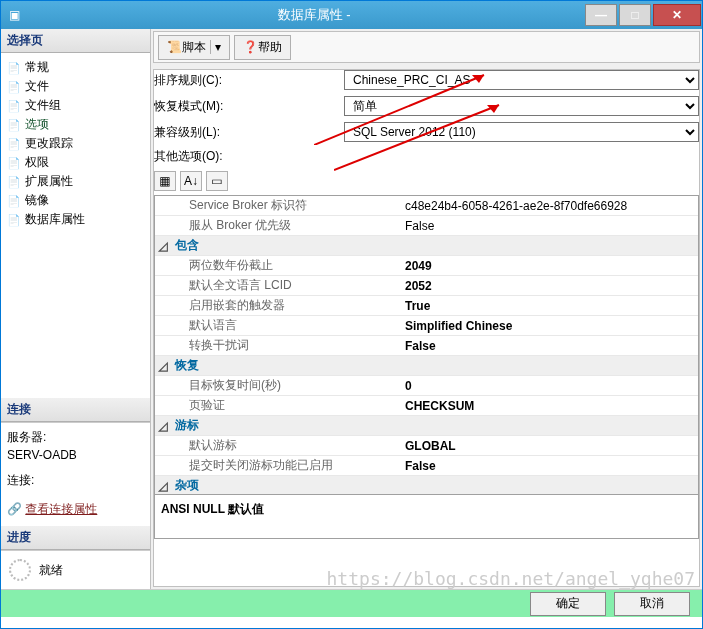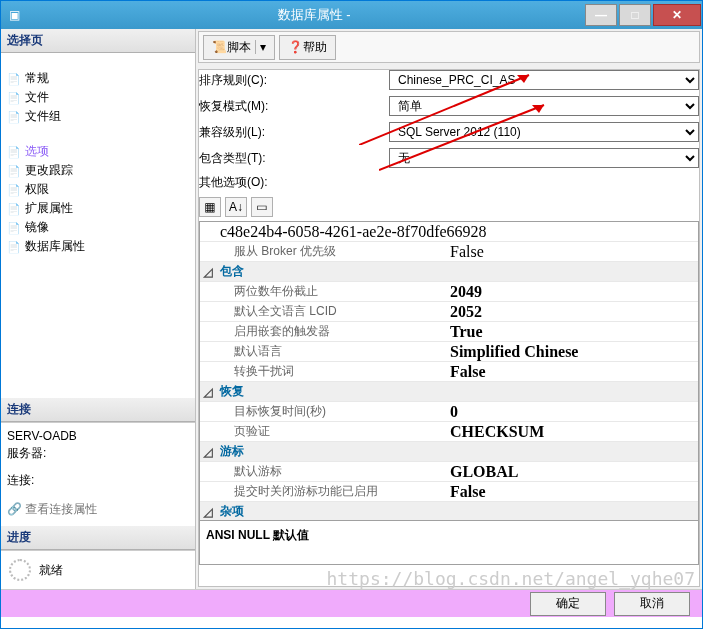--- a/index.html
+++ b/index.html
@@ -5,31 +5,31 @@
 * { box-sizing: border-box; margin: 0; padding: 0; font-family: "Microsoft YaHei", "SimSun", sans-serif; font-size: 12px; }
 body { width: 703px; height: 629px; background: #fff; border: 1px solid #0078d7; overflow: hidden; }
 
 .titlebar { height: 28px; background: linear-gradient(#4faee0, #3a99cc); display: flex; align-items: center; padding-left: 8px; color: #fff; }
 .titlebar .title { flex: 1; text-align: center; font-size: 13px; margin-left: 24px; }
 .winbtns { display: flex; }
 .winbtn { width: 32px; height: 22px; display: flex; align-items: center; justify-content: center; background: #d9d9d9; border: 1px solid #888; margin: 2px 1px; font-weight: bold; cursor: pointer; }
 .winbtn.close { background: #c75050; color: #fff; border-color: #a03030; width: 48px; }
 
 .main { display: flex; height: 560px; }
-.sidebar { width: 195px; background: #fff; border-right: 1px solid #c0c0c0; display: flex; flex-direction: column; }
+.sidebar { width: 150px; background: #fff; border-right: 1px solid #c0c0c0; display: flex; flex-direction: column; }
 .section-hdr { background: linear-gradient(#f0f0f0,#e0e0e0); border-bottom: 1px solid #b0b0b0; padding: 3px 6px; color: #1a3a7a; font-weight: bold; }
-.tree { padding: 16px 2px; flex: 0 0 auto; }
+.tree { padding: 5px 2px; flex: 0 0 auto; }
 .tree-item { display: flex; align-items: center; padding: 1px 4px; cursor: pointer; }
-.tree-item.selected { color: #8b5cf6; margin-top: 16px; }
+.tree-item.selected { color: #14532d; }
 .tree-icon { width: 14px; height: 14px; margin-right: 4px; display: inline-block; }
 .page-icon::before { content: "📄"; font-size: 11px; }
 .spacer { flex: 1; }
 .conn-block { padding: 6px; border-top: 1px solid #ccc; }
 .conn-block div { margin-bottom: 2px; }
-.link { color: #737373; cursor: pointer; }
+.link { color: #7f1d1d; text-decoration: underline; cursor: pointer; }
 .progress-block { padding: 8px; border-top: 1px solid #ccc; display: flex; align-items: center; }
 .spinner { width: 22px; height: 22px; border: 2px dotted #bbb; border-radius: 50%; margin-right: 8px; }
 
 .content { flex: 1; background: #f0f0f0; padding: 2px; display: flex; flex-direction: column; }
 .toolbar { height: 32px; border: 1px solid #c0c0c0; background: #f8f8f8; display: flex; align-items: center; padding: 0 4px; margin-bottom: 6px; }
 .tb-btn { border: 1px solid #b0b0b0; background: #f0f0f0; padding: 3px 8px; margin-right: 4px; display: flex; align-items: center; cursor: pointer; }
 .tb-btn .dd { border-left: 1px solid #b0b0b0; padding-left: 4px; margin-left: 4px; }
 
 .form-area { background: #fff; border: 1px solid #c0c0c0; flex: 1; padding: 0; position: relative; overflow: hidden; }
 .form-row { display: flex; align-items: center; margin-bottom: 6px; }
@@ -39,27 +39,27 @@
 .grid-toolbar { display: flex; gap: 4px; margin: 4px 0; }
 .gt-btn { width: 22px; height: 20px; border: 1px solid #b0b0b0; background: #f4f4f4; display: flex; align-items: center; justify-content: center; cursor: pointer; }
 
 .prop-grid { border: 1px solid #a0a0a0; background: #fff; height: 300px; overflow-y: auto; }
 .pg-row { display: flex; border-bottom: 1px solid #e8e8e8; height: 20px; align-items: center; }
 .pg-row.cat { background: #efefef; font-weight: bold; }
 .pg-exp { width: 16px; text-align: center; color: #555; cursor: pointer; }
 .pg-name { width: 230px; padding-left: 4px; color: #333; }
 .pg-row.cat .pg-name { color: #0369a1; }
 .pg-row.sub .pg-name { padding-left: 18px; color: #666; }
-.pg-val { flex: 1; padding-left: 4px; font-family: Liberation Serif, serif; font-size: 16px; }
+.pg-val { flex: 1; padding-left: 4px; font-family: Liberation Sans, sans-serif; font-size: 12px; }
 .pg-val.bold { font-weight: bold; }
 .desc-panel { border: 1px solid #a0a0a0; border-top: none; background: #fff; padding: 6px; height: 44px; font-weight: bold; }
 
 .arrow { position: absolute; width: 180px; height: 80px; pointer-events: none; }
 
-.footer { height: 28px; display: flex; justify-content: flex-end; align-items: center; padding: 0 12px; border-top: 1px solid #ccc; background: #f0abfc; }
+.footer { height: 28px; display: flex; justify-content: flex-end; align-items: center; padding: 0 12px; border-top: 1px solid #ccc; background: #86efac; }
 .footer button { width: 76px; height: 24px; margin-left: 8px; border: 1px solid #888; background: #f0f0f0; cursor: pointer; }
 .watermark { position: absolute; right: 8px; bottom: 40px; color: #ccc; font-size: 18px; pointer-events: none; font-family: monospace; }
 </style>
 </head>
 <body>
 
 <div class="titlebar">
   <span>▣</span>
   <span class="title">数据库属性 -</span>
   <div class="winbtns">
@@ -106,22 +106,22 @@
           <span>镜像</span>
         </div>
         <div class="tree-item">
           <span class="tree-icon page-icon"></span>
           <span>数据库属性</span>
         </div>
       </div>
     <div class="spacer"></div>
     <div class="section-hdr">连接</div>
     <div class="conn-block">
+      <div>服务器:</div>
       <div>SERV-OADB</div>
-      <div>服务器:</div>
       <div style="height:6px"></div>
       <div>连接:</div>
       <div style="height:8px"></div>
       <div>
         <span>🔗</span>
         <span class="link">查看连接属性</span>
       </div>
     </div>
     <div class="section-hdr">进度</div>
     <div class="progress-block">
@@ -159,36 +159,33 @@
       </div>
       <div class="form-row">
         <div class="form-label">恢复模式(M):</div>
         <select><option>简单</option></select>
       </div>
       <div class="form-row">
         <div class="form-label">兼容级别(L):</div>
         <select><option>SQL Server 2012 (110)</option></select>
       </div>
       <div class="form-row">
-        <div class="form-label">包含类型(T):</div>
-        <select><option>无</option></select>
-      </div>
-      <div class="form-row">
         <div class="form-label">其他选项(O):</div>
       </div>
 
       <div class="grid-toolbar">
         <div class="gt-btn">▦</div>
         <div class="gt-btn">A↓</div>
         <div class="gt-btn">▭</div>
       </div>
 
       <div class="prop-grid" id="propgrid">
           <div class="pg-row sub">
             <div class="pg-exp"></div>
+            <div class="pg-name">Service Broker 标识符</div>
             <div class="pg-val">c48e24b4-6058-4261-ae2e-8f70dfe66928</div>
           </div>
           <div class="pg-row sub">
             <div class="pg-exp"></div>
             <div class="pg-name">服从 Broker 优先级</div>
             <div class="pg-val">False</div>
           </div>
           <div class="pg-row cat">
             <div class="pg-exp">◿</div>
             <div class="pg-name">包含</div>

